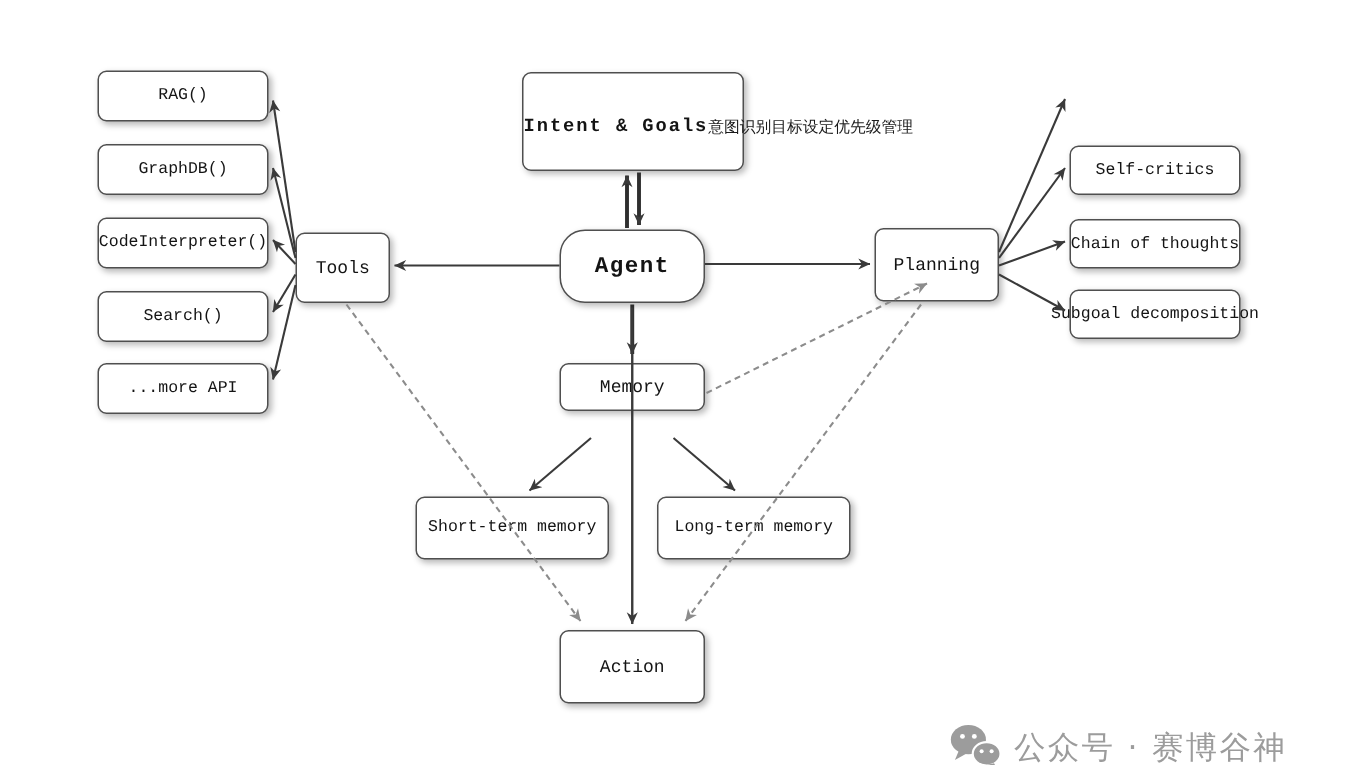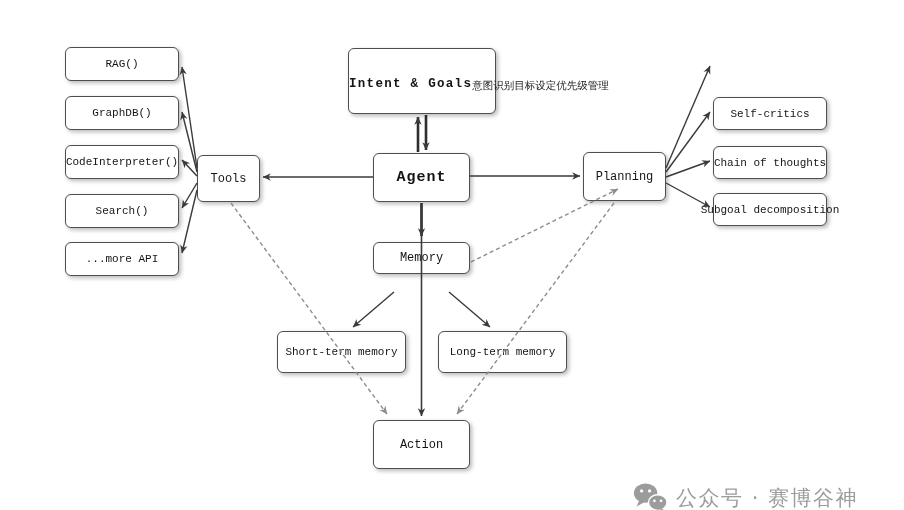--- a/index.html
+++ b/index.html
@@ -20,21 +20,21 @@
     display: flex;
     align-items: center;
     justify-content: center;
     color: #141414;
     white-space: nowrap;
     box-sizing: border-box;
     z-index: 1;
   }
   .small  { font-size: 11px; }
   .mid    { font-size: 12px; }
-  .agent  { font-size: 15px; font-weight: bold; letter-spacing: 1px; }
+  .agent  { font-size: 15px; font-weight: bold; letter-spacing: 1px; border-radius: 17px; }
   .intent {
     flex-direction: row;
     justify-content: flex-start;
     padding-top: 9px;
   }
   .intent-title {
     font-size: 12.5px;
     font-weight: bold;
     letter-spacing: 1.3px;
     margin-bottom: 4px;

